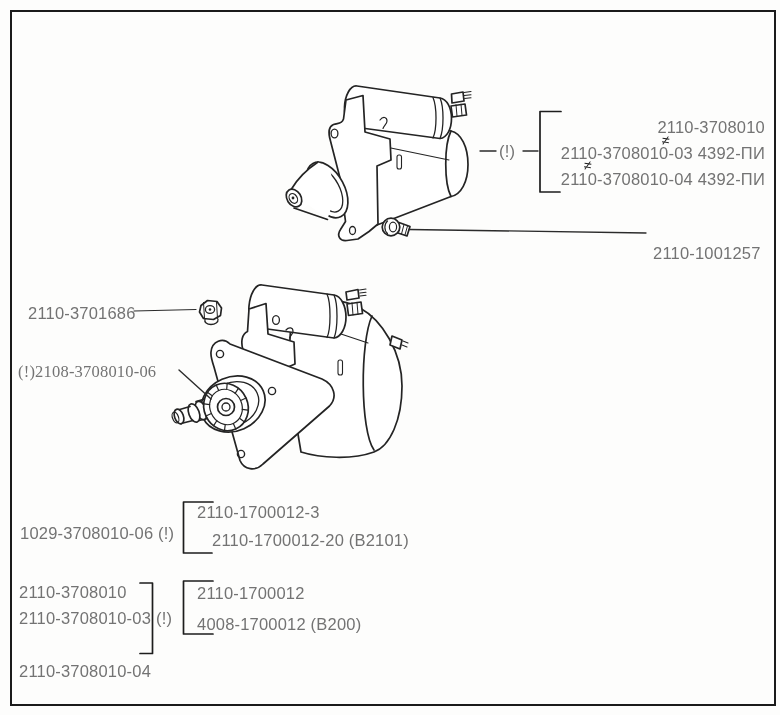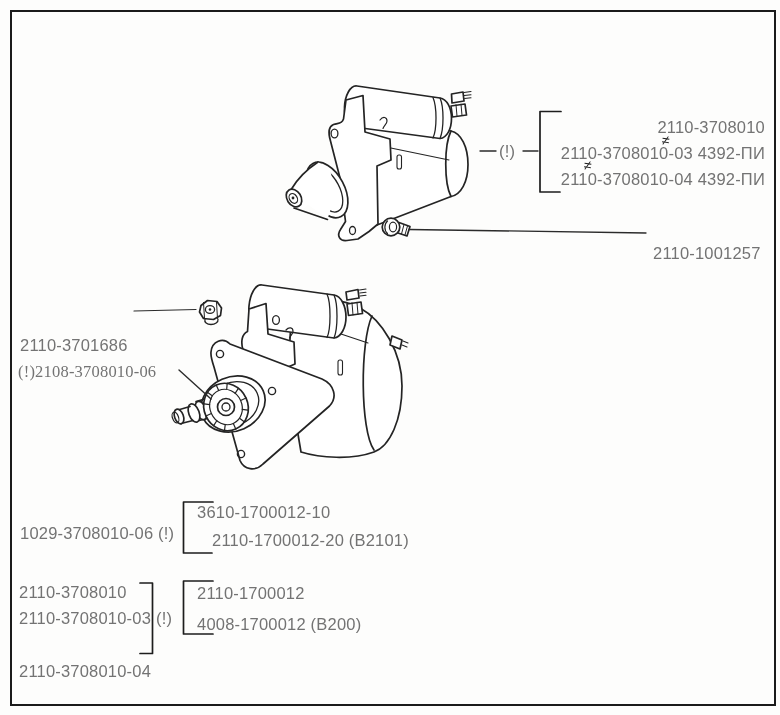--- a/index.html
+++ b/index.html
@@ -176,25 +176,25 @@
 </svg>
 
 <div class="lbl ra" style="right:15px; top:118px;">2110-3708010</div>
 <div class="lbl ra" style="right:15px; top:144px;">2110-3708010-03 4392-ПИ</div>
 <div class="lbl ra" style="right:15px; top:170px;">2110-3708010-04 4392-ПИ</div>
 <div class="neq" style="left:662px; top:133px;">≠</div>
 <div class="neq" style="left:584px; top:158px;">≠</div>
 <div class="lbl" style="left:499px; top:142px;">(!)</div>
 
 <div class="lbl" style="left:653px; top:224px;margin-top:20px;">2110-1001257</div>
-<div class="lbl" style="left:20px; top:304px;margin-top:32px;">2110-3701686</div>
+<div class="lbl" style="left:28px; top:304px;">2110-3701686</div>
 <div class="lbl" style="left:18px; top:363px;font-family:Liberation Serif, serif;">(!)2108-3708010-06</div>
 
 <div class="lbl" style="left:20px; top:524px;">1029-3708010-06 (!)</div>
-<div class="lbl" style="left:197px; top:503px;">3610-1700012-10</div>
+<div class="lbl" style="left:197px; top:503px;">2110-1700012-3</div>
 <div class="lbl" style="left:212px; top:531px;">2110-1700012-20 (В2101)</div>
 
 <div class="lbl" style="left:19px; top:583px;">2110-3708010</div>
 <div class="lbl" style="left:19px; top:609px;">2110-3708010-03</div>
 <div class="lbl" style="left:19px; top:662px;">2110-3708010-04</div>
 <div class="lbl" style="left:156px; top:609px;">(!)</div>
 <div class="lbl" style="left:197px; top:584px;">2110-1700012</div>
 <div class="lbl" style="left:197px; top:615px;">4008-1700012 (В200)</div>
 
 </body></html>

